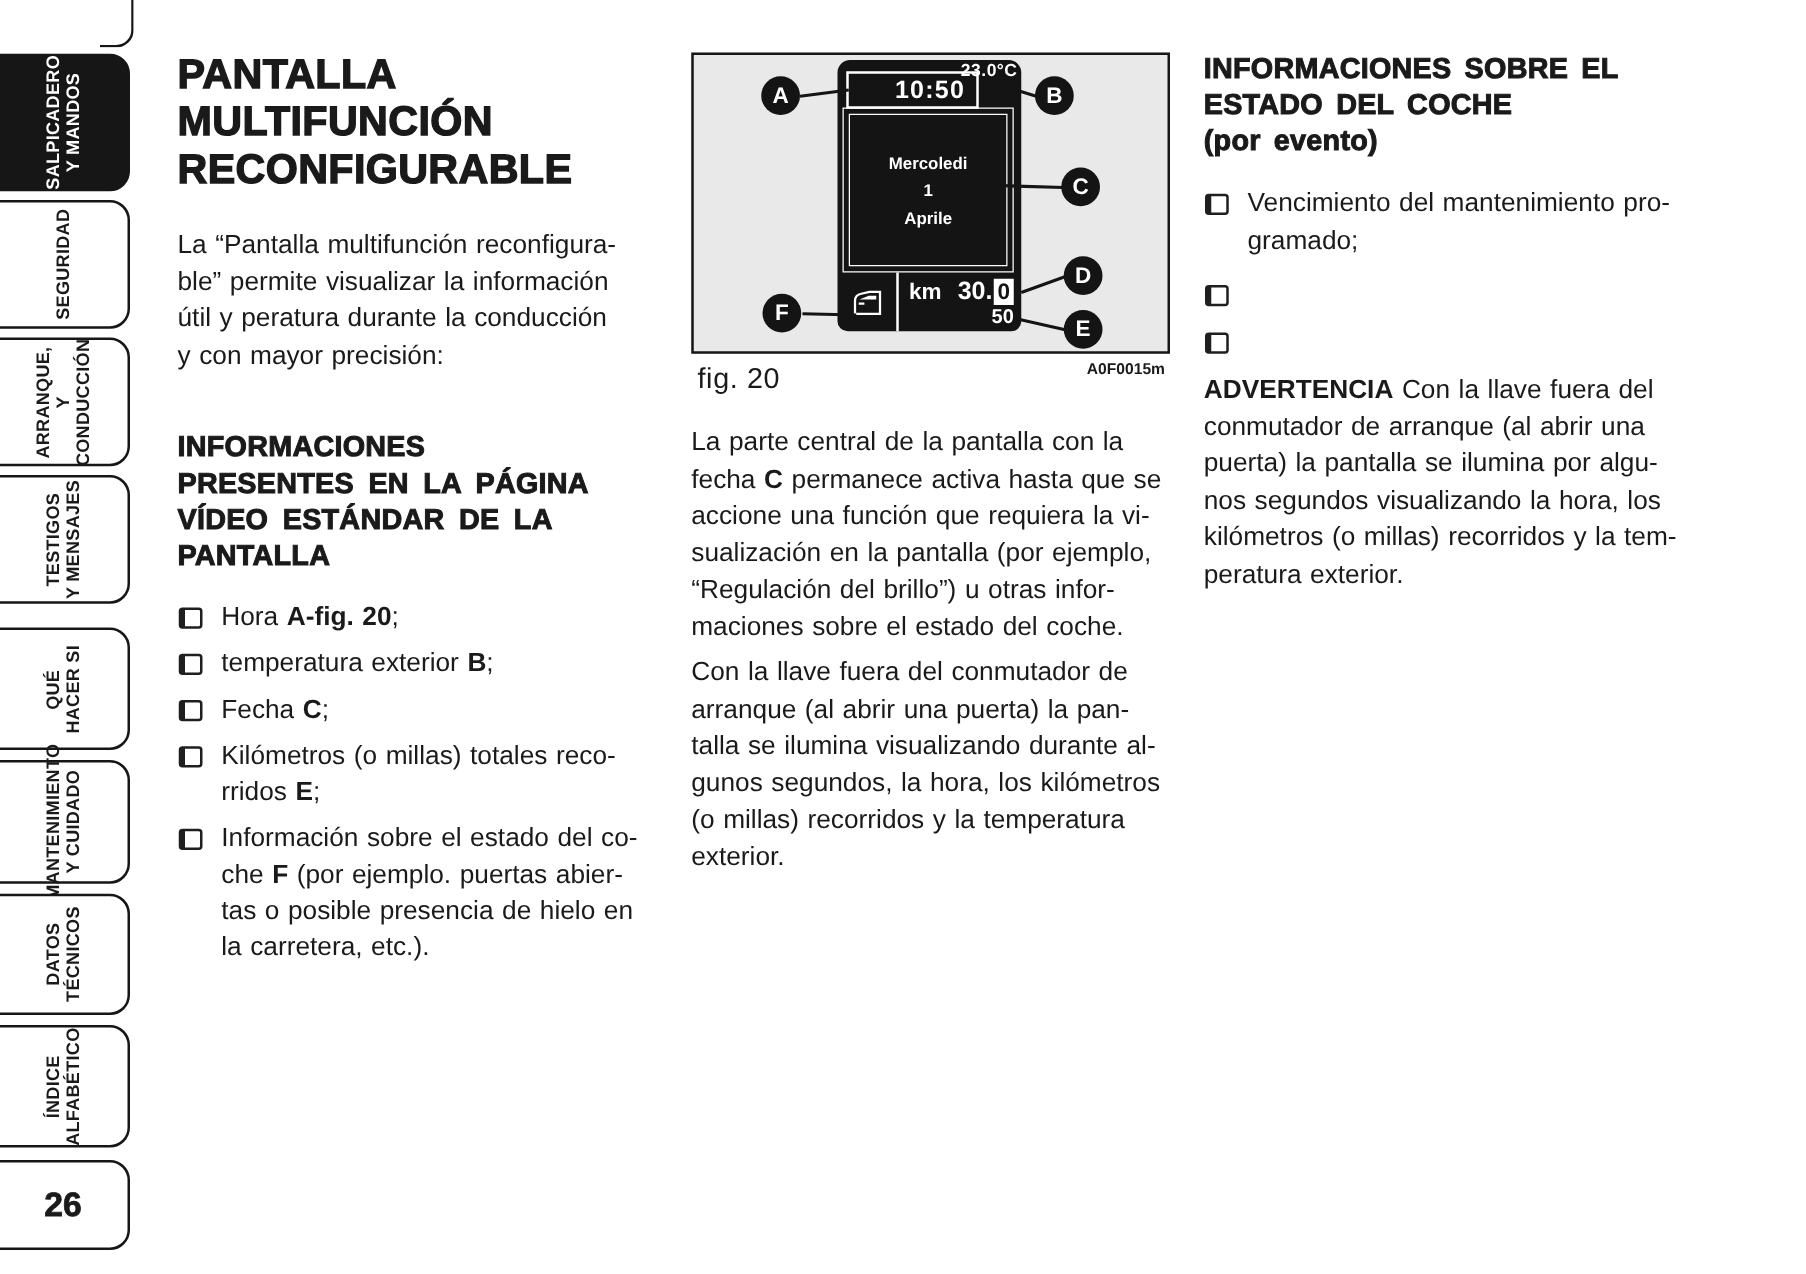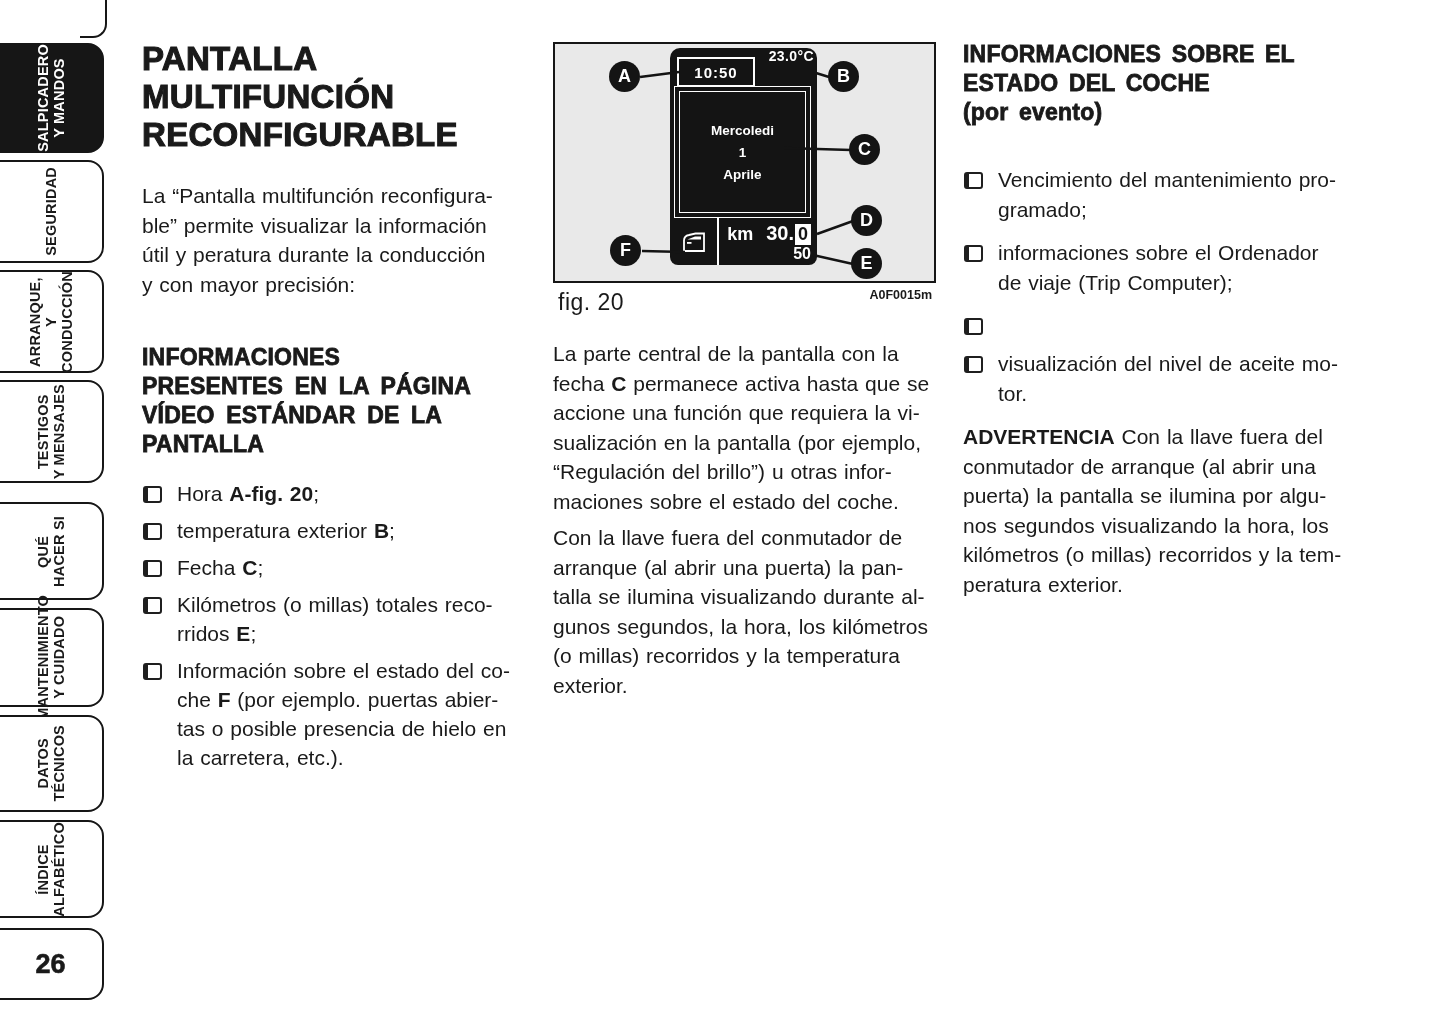--- a/index.html
+++ b/index.html
@@ -39,21 +39,21 @@
   
   .figure-box{position:absolute;left:553px;top:42px;width:383px;height:241px;background:#e9e9e9;
        border:2px solid #161616;box-sizing:border-box;}
   .fig-caption{position:absolute;left:558px;top:289px;font-size:23px;letter-spacing:.5px;}
   .fig-code{position:absolute;left:553px;top:288px;width:379px;text-align:right;
        font-size:12.5px;font-weight:bold;}
   .display{position:absolute;left:115px;top:4px;width:147px;height:217px;background:#141414;
        border-radius:10px 10px 8px 8px;color:#fff;}
   .time-box{position:absolute;left:7px;top:9px;width:74px;height:26px;border:2px solid #fff;
        display:flex;align-items:center;justify-content:center;
-       font-size:15px;font-weight:bold;letter-spacing:1px;}
+       font-size:20px;font-weight:bold;letter-spacing:1px;padding-left:28px;}
   .temp{position:absolute;right:3px;top:0;font-size:14px;font-weight:bold;letter-spacing:.4px;}
   .date-frame{position:absolute;left:4px;top:38px;width:137px;height:132px;
        border:1.5px solid #fff;box-sizing:border-box;}
   .date-box{position:absolute;left:4px;top:4px;right:4px;bottom:4px;border:1.5px solid #fff;
        display:flex;flex-direction:column;align-items:center;justify-content:center;gap:7px;
        font-weight:bold;font-size:13.5px;text-align:center;}
   .strip{position:absolute;left:0;top:170px;width:147px;height:47px;}
   .strip-divider{position:absolute;left:47px;top:0;width:2px;height:47px;background:#fff;}
   .km-row{position:absolute;right:6px;top:4px;display:flex;align-items:baseline;
        font-weight:bold;}
@@ -223,38 +223,31 @@
 gunos segundos, la hora, los kilómetros
 (o millas) recorridos y la temperatura
 exterior.</div>
   </div>
 
   <div class="abs" style="left:963px;top:40px;width:428px;">
     <div class="sec-head ws" style="word-spacing:4px;">INFORMACIONES SOBRE EL
 ESTADO DEL COCHE
 (por evento)</div>
 
-    <div class="blist" style="margin-top:38px;gap:14px;">
+    <div class="blist" style="margin-top:21px;gap:14px;">
       <div class="bitem">
         <span class="bullet"></span>
         <span class="btxt" style="line-height:29.5px;"><span>Vencimiento del mantenimiento pro-
 gramado;</span></span>
       </div>
       <div class="bitem">
         <span class="bullet"></span>
-        <span class="btxt" style="line-height:29.5px;"><span>informaciones sobre el Ordenador
-de viaje (Trip Computer);</span></span>
-      </div>
-      <div class="bitem">
-        <span class="bullet"></span>
-      </div>
-      <div class="bitem">
-        <span class="bullet"></span>
-        <span class="btxt" style="line-height:29.5px;"><span>visualización del nivel de aceite mo-
-tor.</span></span>
+      </div>
+      <div class="bitem">
+        <span class="bullet"></span>
       </div>
     </div>
 
     <div class="body-txt ws" style="margin-top:14px;"><b>ADVERTENCIA</b><span> Con la llave fuera del
 conmutador de arranque (al abrir una
 puerta) la pantalla se ilumina por algu-
 nos segundos visualizando la hora, los
 kilómetros (o millas) recorridos y la tem-
 peratura exterior.</span></div>
   </div>

